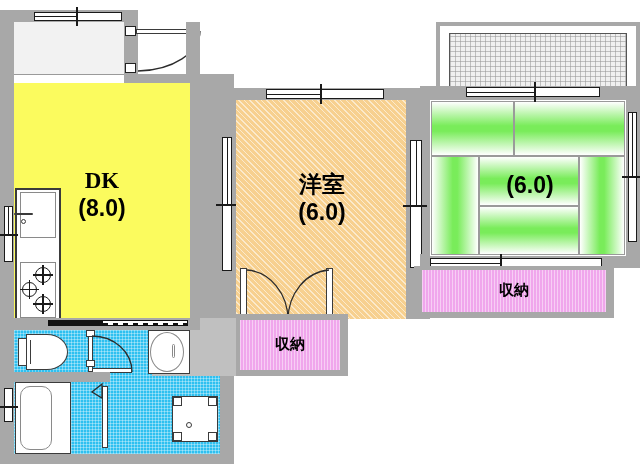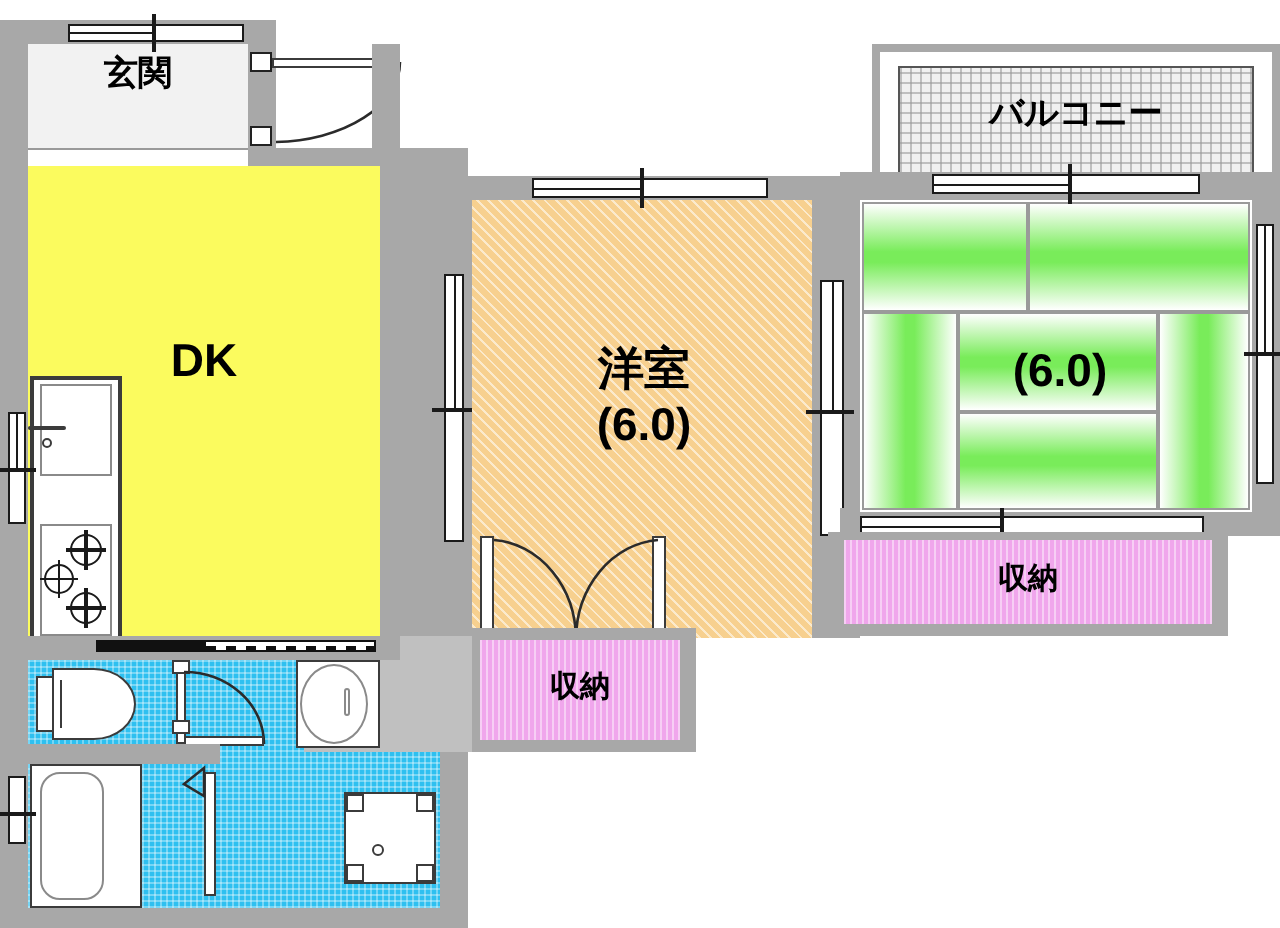--- a/index.html
+++ b/index.html
@@ -88,50 +88,49 @@
   svg.sw path{fill:none;stroke:#2b2b2b;stroke-width:1.3;}
 </style>
 </head>
 <body>
 
 <div id="plan">
 
   <div class="abs wall" style="left:436px;top:22px;width:204px;height:74px;"></div>
   <div class="abs fill-white" style="left:440px;top:26px;width:196px;height:66px;"></div>
   <div class="abs fill-balcony ol-thin" style="left:449px;top:33px;width:178px;height:55px;"></div>
-  <div class="lbl lbl-mid" style="left:449px;top:47px;width:178px;">バルコニー</div>
 
   <div class="abs wall" style="left:0px;top:10px;width:14px;height:454px;"></div>
 
   <div class="abs wall" style="left:0px;top:10px;width:138px;height:12px;"></div>
 
   <div class="abs wall" style="left:124px;top:10px;width:14px;height:85px;"></div>
 
   <div class="abs fill-genkan" style="left:14px;top:22px;width:110px;height:52px;"></div>
   <div class="abs" style="left:14px;top:74px;width:110px;height:1px;background:#9a9a9a;"></div>
   <div class="abs fill-white" style="left:14px;top:75px;width:110px;height:8px;"></div>
-  <div class="lbl lbl-mid" style="left:14px;top:27px;width:110px;">玄関</div>
 
   <div class="abs sash" style="left:34px;top:12px;width:88px;height:9px;"></div>
   <div class="abs sash-line" style="left:76px;top:7px;width:1.5px;height:19px;"></div>
   <div class="abs sash-line" style="left:34px;top:16px;width:44px;height:1.2px;"></div>
 
   <div class="abs fill-white" style="left:138px;top:22px;width:62px;height:52px;"></div>
   <div class="abs fill-white ol" style="left:125px;top:26px;width:11px;height:10px;"></div>
   <div class="abs fill-white ol" style="left:125px;top:63px;width:11px;height:10px;"></div>
   <div class="abs fx" style="left:136px;top:29px;width:64px;height:5px;"></div>
   <svg class="sw" style="left:136px;top:31px;width:70px;height:42px;">
     <path d="M 64 0 A 64 40 0 0 1 2 40"></path>
   </svg>
 
   <div class="abs wall" style="left:124px;top:74px;width:110px;height:14px;"></div>
   <div class="abs wall" style="left:186px;top:22px;width:14px;height:66px;"></div>
 
   <div class="abs fill-dk" style="left:14px;top:83px;width:176px;height:236px;"></div>
-  <div class="lbl lbl-big" style="left:40px;top:168px;width:124px;">DK</div>
+  <div class="lbl lbl-big" style="left:40px;top:168px;width:124px;font-family:Liberation Serif, serif;">DK</div>
+  <div class="lbl lbl-big" style="left:40px;top:196px;width:124px;">(8.0)</div>
 
   <div class="abs fx" style="left:15px;top:188px;width:46px;height:136px;border-width:2px;"></div>
   <div class="abs fx-soft" style="left:20px;top:192px;width:36px;height:46px;"></div>
   <div class="abs" style="left:14px;top:213px;width:19px;height:2px;background:#3b3b3b;border-radius:1px;"></div>
   <div class="abs" style="left:21px;top:219px;width:5px;height:5px;border:1px solid #3b3b3b;border-radius:50%;"></div>
   <div class="abs fx-soft" style="left:20px;top:262px;width:36px;height:56px;"></div>
   <div class="burner" style="left:35px;top:267px;width:14px;height:14px;"></div>
   <div class="burner" style="left:22px;top:282px;width:13px;height:13px;"></div>
   <div class="burner" style="left:35px;top:296px;width:14px;height:14px;"></div>
 

